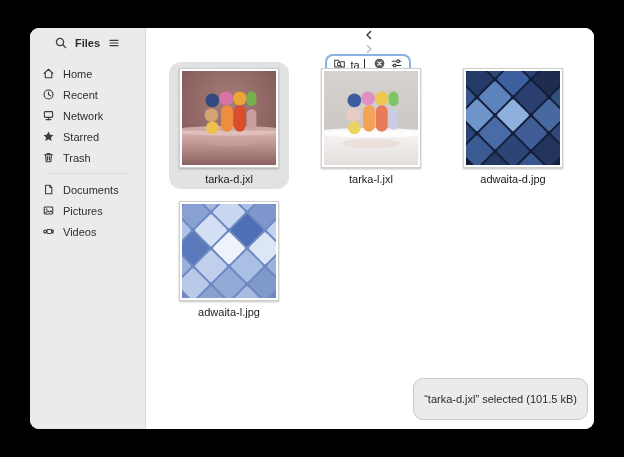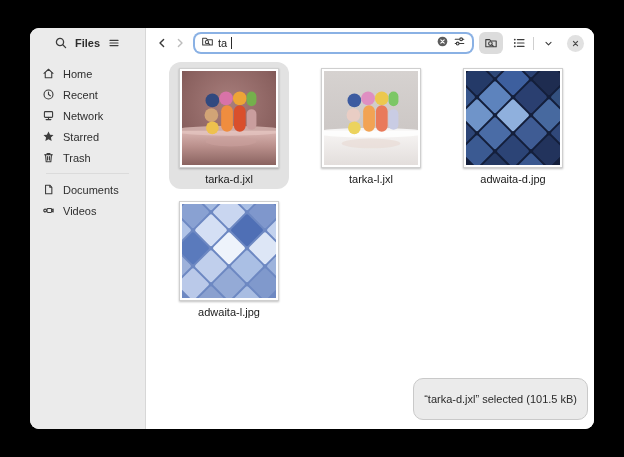--- a/index.html
+++ b/index.html
@@ -17,21 +17,21 @@
   .sidebar{width:115px;flex-shrink:0;background:#ebebeb;border-right:1px solid #d7d7d7;display:flex;flex-direction:column;}
   .sidebar-header{height:30px;display:flex;align-items:center;justify-content:space-between;padding:0 21px;flex-shrink:0;}
   .icon-btn{width:20px;height:20px;display:flex;align-items:center;justify-content:center;border-radius:5px;}
   .sidebar-title{font-size:11px;font-weight:bold;color:#2d2d2d;}
   .sb-list{padding:5px 6px 0 6px;}
   .sb-item{display:flex;align-items:center;gap:8px;height:21px;padding:0 5px;border-radius:5px;color:#2e2e2e;font-size:11px;}
   .sb-item .ic{width:14px;height:14px;display:flex;align-items:center;justify-content:center;flex-shrink:0;}
   .sb-sep{height:1px;background:#dbdbdb;margin:5px 10px;}
   
   .main{flex:1;display:flex;flex-direction:column;background:#fff;position:relative;min-width:0;}
-  .toolbar{height:30px;display:flex;align-items:center;padding:0 10px 0 7px;flex-shrink:0;}
+  .toolbar{height:30px;display:flex;align-items:center;padding:0 10px 0 7px;flex-shrink:0;flex-direction:column;}
   .nav-btn{width:18px;height:18px;display:flex;align-items:center;justify-content:center;border-radius:5px;}
   .search-entry{
     flex:1;height:18px;margin:0 7px 0 6px;border-radius:6px;background:#fff;
     box-shadow:0 0 0 2px #8ab1e4;display:flex;align-items:center;padding:0 6px;gap:4px;min-width:0;
   }
   .search-text{font-size:11px;color:#1b1b1b;}
   .caret{width:1px;height:12px;background:#2b2b2b;}
   .entry-spacer{flex:1;}
   .toggle-btn{width:24px;height:22px;display:flex;align-items:center;justify-content:center;border-radius:6px;}
   .toggle-btn.active{background:#dcdcdc;}
@@ -128,20 +128,30 @@
       <div class="sb-sep"></div>
 
       <div class="sb-item">
         <span class="ic">
           <svg width="13" height="13" viewBox="0 0 14 14" fill="none" stroke="#3d3d3d" stroke-width="1.2" stroke-linejoin="round">
             <path d="M3.8 2.4 H8.4 L10.6 4.6 V11.6 H3.8 Z"></path>
               <path d="M8.4 2.4 V4.6 H10.6"></path>
           </svg>
         </span>
         <span>Documents</span>
+      </div>
+      <div class="sb-item">
+        <span class="ic">
+          <svg width="13" height="13" viewBox="0 0 14 14" fill="none" stroke="#3d3d3d" stroke-width="1.2" stroke-linejoin="round">
+            <rect x="2.4" y="3.2" width="9.2" height="7.6" rx="1"></rect>
+              <circle cx="5" cy="5.8" r="0.9" fill="#3d3d3d" stroke="none"></circle>
+              <path d="M3.6 9.6 L6.4 7.4 L8 8.8 L9.6 7.4 L10.8 8.6"></path>
+          </svg>
+        </span>
+        <span>Pictures</span>
       </div>
       <div class="sb-item">
         <span class="ic">
           <svg width="13" height="13" viewBox="0 0 14 14" fill="none" stroke="#3d3d3d" stroke-width="1.2" stroke-linecap="round" stroke-linejoin="round">
             <circle cx="3.4" cy="7" r="1.5"></circle>
               <rect x="5.4" y="4.8" width="5" height="4.4" rx="1"></rect>
               <path d="M10.4 6.4 L12 5.4 V8.6 L10.4 7.6"></path>
           </svg>
         </span>
         <span>Videos</span>

